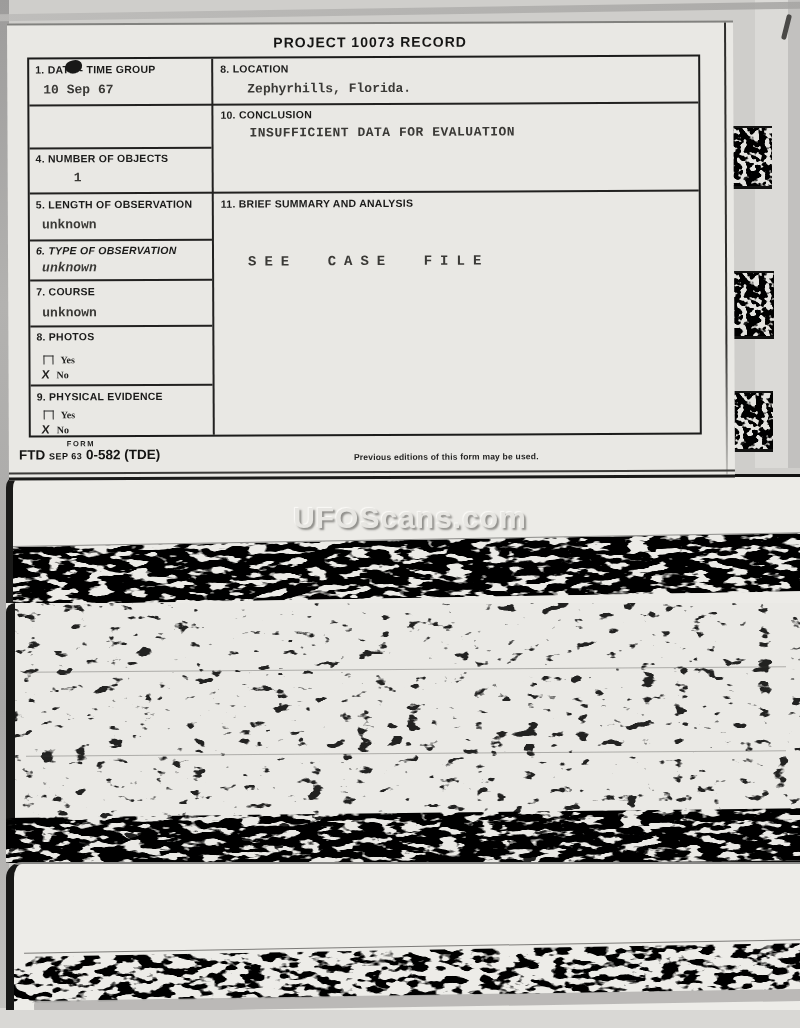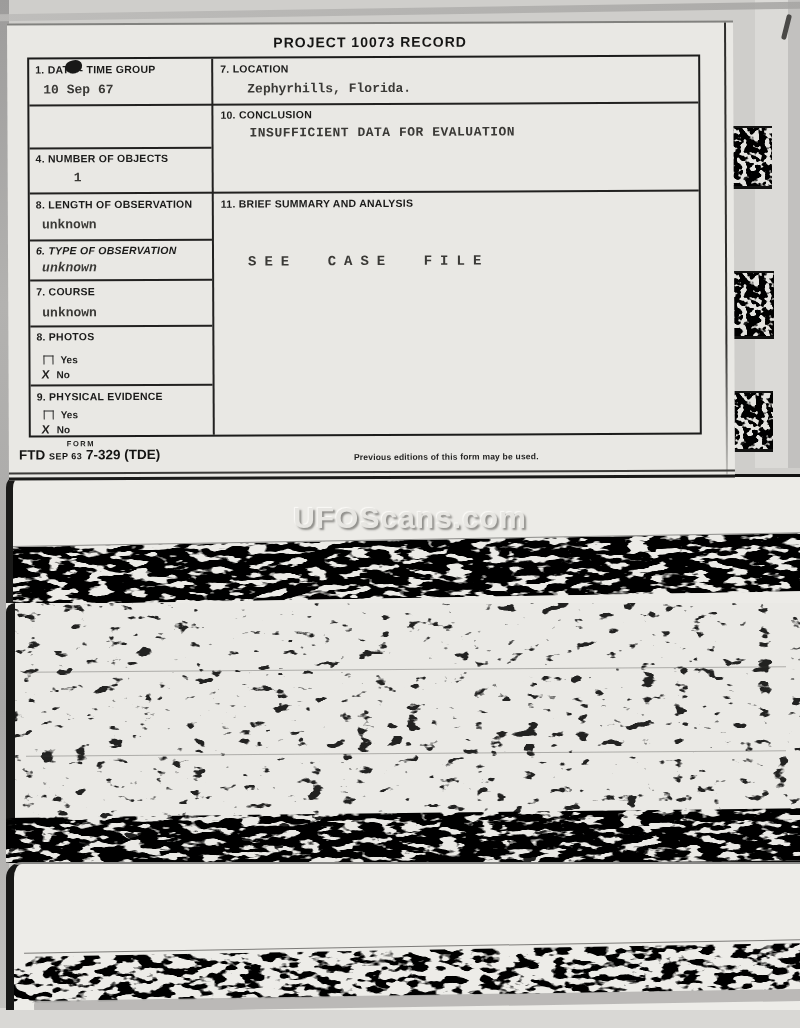--- a/index.html
+++ b/index.html
@@ -34,21 +34,21 @@
   .fvalue{position:absolute;font-family:"Liberation Mono","DejaVu Sans Mono",monospace;
         font-size:13px;font-weight:bold;color:#3a3936;white-space:nowrap;}
   .conclusion{letter-spacing:.5px;}
   .casefile{letter-spacing:8px;word-spacing:14px;font-size:14px;}
   .ink-blob{position:absolute;left:36px;top:1px;width:17px;height:13px;background:#181817;
         border-radius:50% 45% 55% 50%;transform:rotate(-8deg);}
   .chkrow{position:absolute;display:flex;align-items:center;gap:7px;}
   .chkbox{display:inline-block;width:8px;height:8px;border:1.6px solid #2b2b2a;border-bottom:none;}
   .chkx{font-size:12px;font-weight:bold;color:#222120;font-family:"Liberation Sans",sans-serif;
         transform:skewX(-6deg);}
-  .chktext{font-size:10px;font-weight:bold;color:#1f1f1e;}
+  .chktext{font-size:10px;font-weight:bold;color:#1f1f1e;font-family:Liberation Serif, serif;}
   .footer-form{left:42px;top:414px;font-size:7.5px;font-weight:bold;letter-spacing:1.5px;color:#1c1c1b;margin-left:16px;}
   .footer-line{left:10px;top:422px;font-size:13.5px;font-weight:bold;color:#141413;white-space:nowrap;}
   .footer-sep{font-size:9px;letter-spacing:.5px;}
   .footer-note{left:345px;top:428px;font-size:8.5px;font-weight:bold;color:#232322;letter-spacing:.2px;}
   
   .blob{z-index:1;border-top:2px solid #121211;border-bottom:3px solid #121211;overflow:hidden;background:#e4e3df;}
   .blob1{left:722px;top:126px;width:50px;height:58px;}
   .blob2{left:722px;top:271px;width:52px;height:63px;}
   .blob3{left:719px;top:391px;width:54px;height:56px;}
   
@@ -146,21 +146,21 @@
         <div class="fvalue" style="left:14px;top:23px;">10 Sep 67</div>
       </div>
 
 
       <div class="cell" style="left:0;top:88px;width:182px;height:45px;">
         <div class="flabel" style="left:6px;top:5px;">4. NUMBER OF OBJECTS</div>
         <div class="fvalue" style="left:44px;top:23px;">1</div>
       </div>
 
       <div class="cell" style="left:0;top:133px;width:182px;height:47px;">
-        <div class="flabel" style="left:6px;top:6px;">8. LENGTH OF OBSERVATION</div>
+        <div class="flabel" style="left:6px;top:6px;">5. LENGTH OF OBSERVATION</div>
         <div class="fvalue" style="left:12px;top:25px;">unknown</div>
       </div>
 
       <div class="cell" style="left:0;top:180px;width:182px;height:40px;font-style:italic;">
         <div class="flabel" style="left:6px;top:5px;">6. TYPE OF OBSERVATION</div>
         <div class="fvalue" style="left:12px;top:21px;">unknown</div>
       </div>
 
       <div class="cell" style="left:0;top:220px;width:182px;height:46px;">
         <div class="flabel" style="left:6px;top:6px;">7. COURSE</div>
@@ -185,40 +185,40 @@
           <span class="chkbox"></span>
           <span class="chktext">Yes</span>
         </div>
         <div class="chkrow" style="left:11px;top:38px;">
           <span class="chkx">X</span>
           <span class="chktext">No</span>
         </div>
       </div>
 
       <div class="cell" style="left:182px;top:0;width:487px;height:45px;">
-        <div class="flabel" style="left:9px;top:4px;">7. LOCATION</div>
+        <div class="flabel" style="left:9px;top:4px;">8. LOCATION</div>
         <div class="fvalue" style="left:36px;top:23px;">Zephyrhills, Florida.</div>
       </div>
 
       <div class="cell" style="left:182px;top:45px;width:487px;height:88px;">
         <div class="flabel" style="left:9px;top:5px;">10. CONCLUSION</div>
         <div class="fvalue conclusion" style="left:38px;top:22px;">INSUFFICIENT DATA FOR EVALUATION</div>
       </div>
 
       <div class="cell" style="left:182px;top:133px;width:487px;height:243px;">
         <div class="flabel" style="left:9px;top:6px;">11. BRIEF SUMMARY AND ANALYSIS</div>
         <div class="fvalue casefile" style="left:36px;top:62px;">SEE CASE FILE</div>
       </div>
     </div>
 
     <div class="abs footer-form">FORM</div>
     <div class="abs footer-line">
       <span>FTD</span>
       <span class="footer-sep">SEP 63</span>
-      <span>7-329 (TDE)</span>
+      <span>0-582 (TDE)</span>
     </div>
     <div class="abs footer-note">Previous editions of this form may be used.</div>
   </div>
 
   <div class="abs sec2">
     <div class="abs watermark">UFOScans.com</div>
     <div class="abs bandA">
       <svg class="noise">
           <rect width="100%" height="100%" filter="url(#nDense)"></rect>
         </svg>

